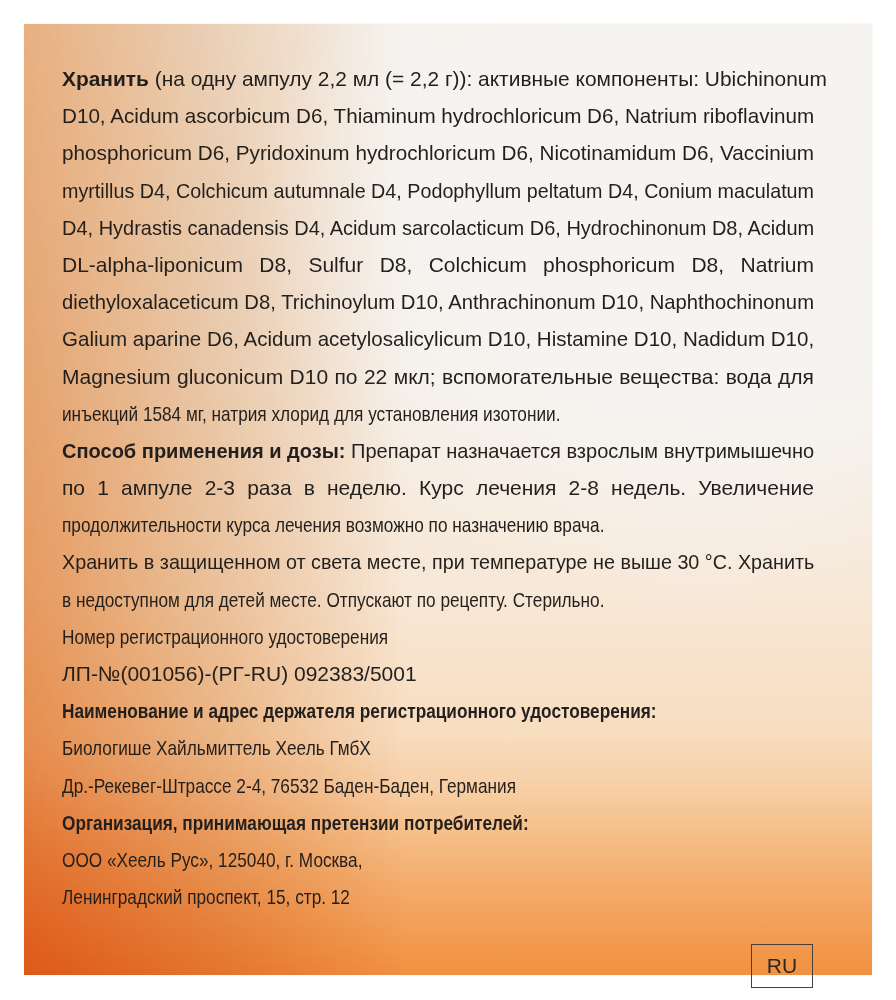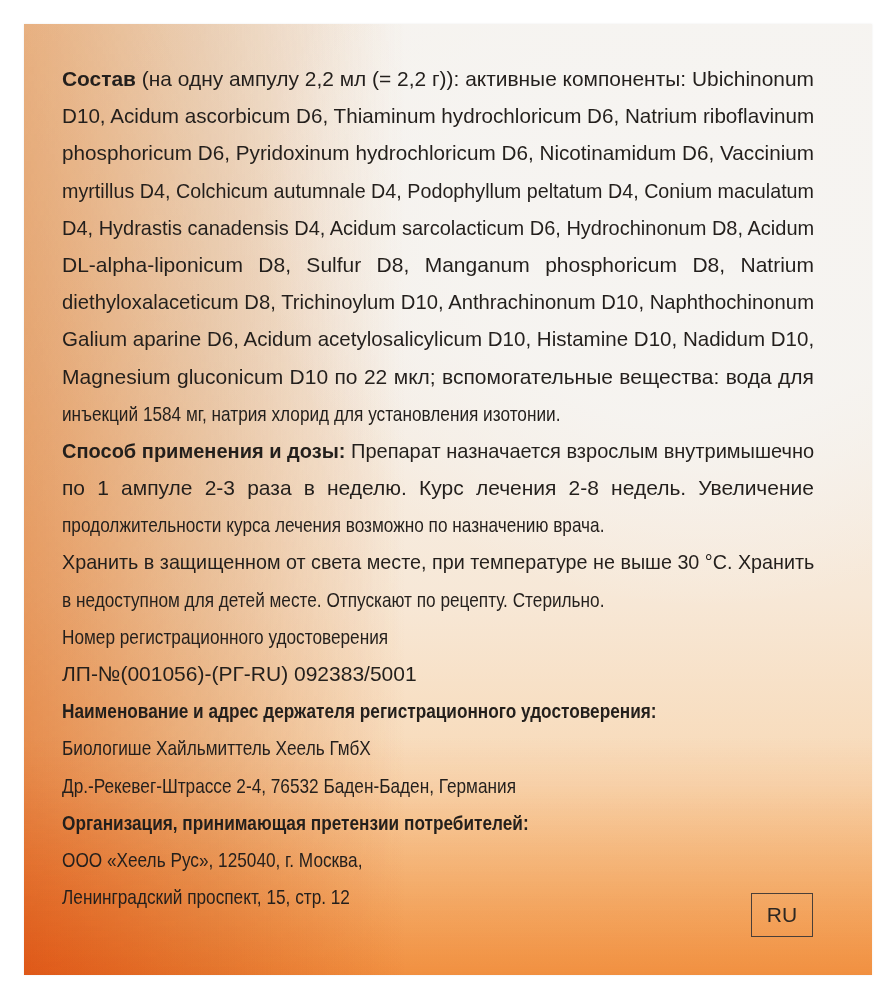--- a/index.html
+++ b/index.html
@@ -32,38 +32,38 @@
     color:#231f1c; font-size:21px; z-index:2;
   }
   .line {
     display:block; height:37.2px; line-height:37.2px; white-space:nowrap;
     transform-origin: 0 50%;
   }
   .just { text-align:justify; text-align-last:justify; width:752px; }
   .b { font-weight:bold; }
   .row { display:flex; justify-content:space-between; width:752px; }
   .ru-box {
-    position:absolute; left:751px; top:893px; width:62px; height:44px;
+    position:absolute; left:751px; top:944px; width:62px; height:44px;
     border:1.5px solid #4a3f38; box-sizing:border-box;
     font-family:"Liberation Sans", sans-serif; font-size:21px; color:#2d2722;
     display:flex; align-items:center; justify-content:center; z-index:2;
   }
 </style>
 </head>
 <body>
 
 <div class="card"></div>
 
 <div class="text">
-  <span class="line just" style="width: 755px; display: block; transform: scaleX(0.996026);"><span class="b">Состав</span><span> (на одну ампулу 2,2 мл (= 2,2 г)): активные компоненты: Ubichinonum</span></span>
+  <span class="line just" style="width: 755px; display: block; transform: scaleX(0.996026);"><span class="b">Хранить</span><span> (на одну ампулу 2,2 мл (= 2,2 г)): активные компоненты: Ubichinonum</span></span>
   <span class="line just" style="width: 765px; display: block; transform: scaleX(0.983007);">D10, Acidum ascorbicum D6, Thiaminum hydrochloricum D6, Natrium riboflavinum</span>
   <span class="line just" style="width: 763px; display: block; transform: scaleX(0.985583);">phosphoricum D6, Pyridoxinum hydrochloricum D6, Nicotinamidum D6, Vaccinium</span>
   <span class="line just" style="width: 801px; display: block; transform: scaleX(0.938826);">myrtillus D4, Colchicum autumnale D4, Podophyllum peltatum D4, Conium maculatum</span>
   <span class="line just" style="width: 790px; display: block; transform: scaleX(0.951899);">D4, Hydrastis canadensis D4, Acidum sarcolacticum D6, Hydrochinonum D8, Acidum</span>
-  <span class="line just" style="width: 752px; display: block;">DL-alpha-liponicum D8, Sulfur D8, Manganum phosphoricum D8, Natrium</span>
+  <span class="line just" style="width: 752px; display: block;">DL-alpha-liponicum D8, Sulfur D8, Colchicum phosphoricum D8, Natrium</span>
   <span class="line just" style="width: 780px; display: block; transform: scaleX(0.964103);">diethyloxalaceticum D8, Trichinoylum D10, Anthrachinonum D10, Naphthochinonum</span>
   <span class="line just" style="width: 769px; display: block; transform: scaleX(0.977893);">Galium aparine D6, Acidum acetylosalicylicum D10, Histamine D10, Nadidum D10,</span>
   <span class="line just" style="width: 752px; display: block;">Magnesium gluconicum D10 по 22 мкл; вспомогательные вещества: вода для</span>
   <span class="line" style="width: auto; display: block; transform: scaleX(0.82);">инъекций 1584 мг, натрия хлорид для установления изотонии.</span>
 
   <span class="line just" style="width: 789px; display: block; transform: scaleX(0.953105);"><span class="b">Способ применения и дозы:</span><span> Препарат назначается взрослым внутримышечно</span></span>
   <span class="line just" style="width: 752px; display: block;">по 1 ампуле 2-3 раза в неделю. Курс лечения 2-8 недель. Увеличение</span>
   <span class="line" style="width: auto; display: block; transform: scaleX(0.82);">продолжительности курса лечения возможно по назначению врача.</span>
 
   <span class="line just" style="width: 800px; display: block; transform: scaleX(0.94);">Хранить в защищенном от света месте, при температуре не выше 30 °С. Хранить</span>

